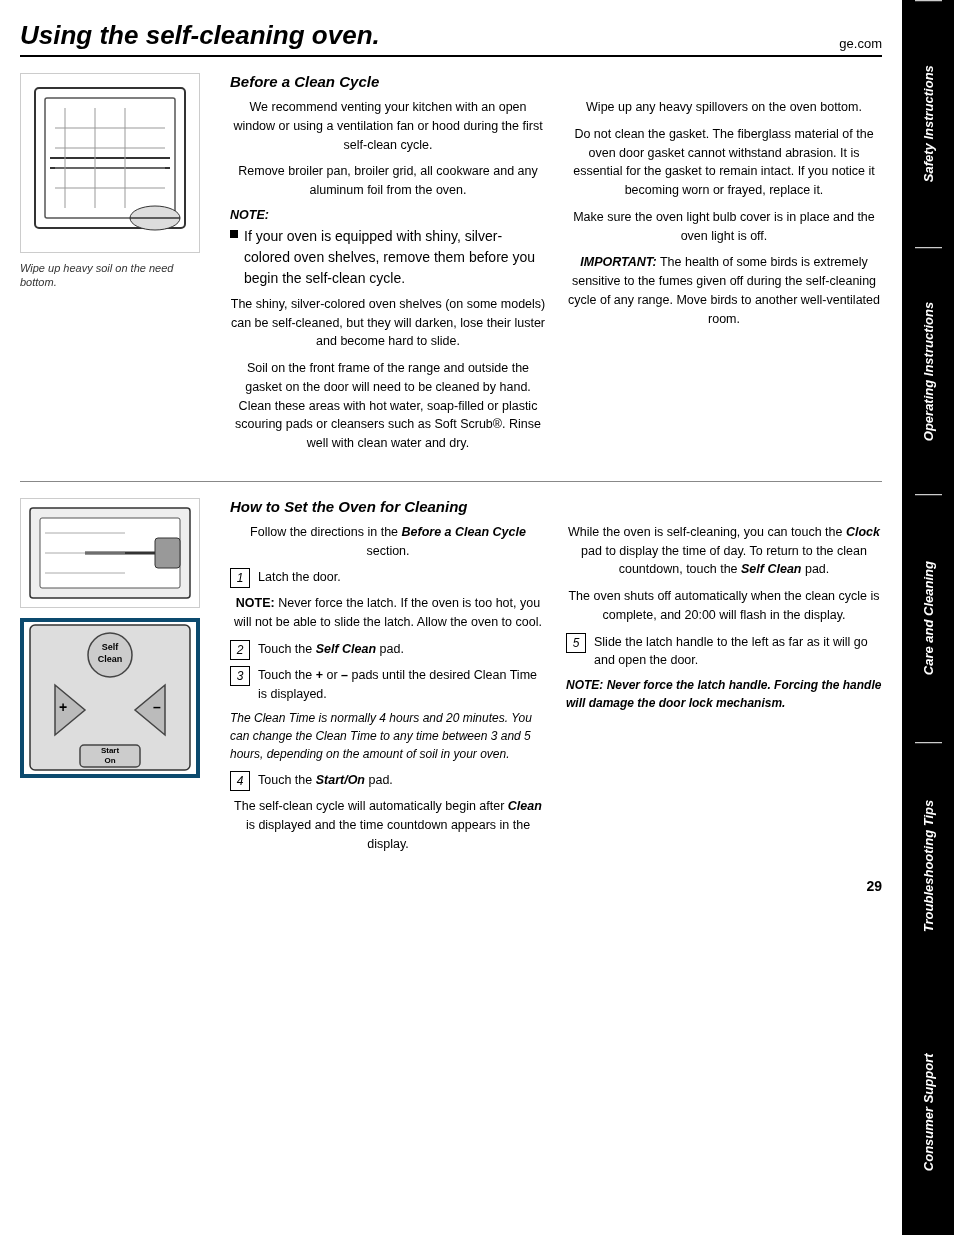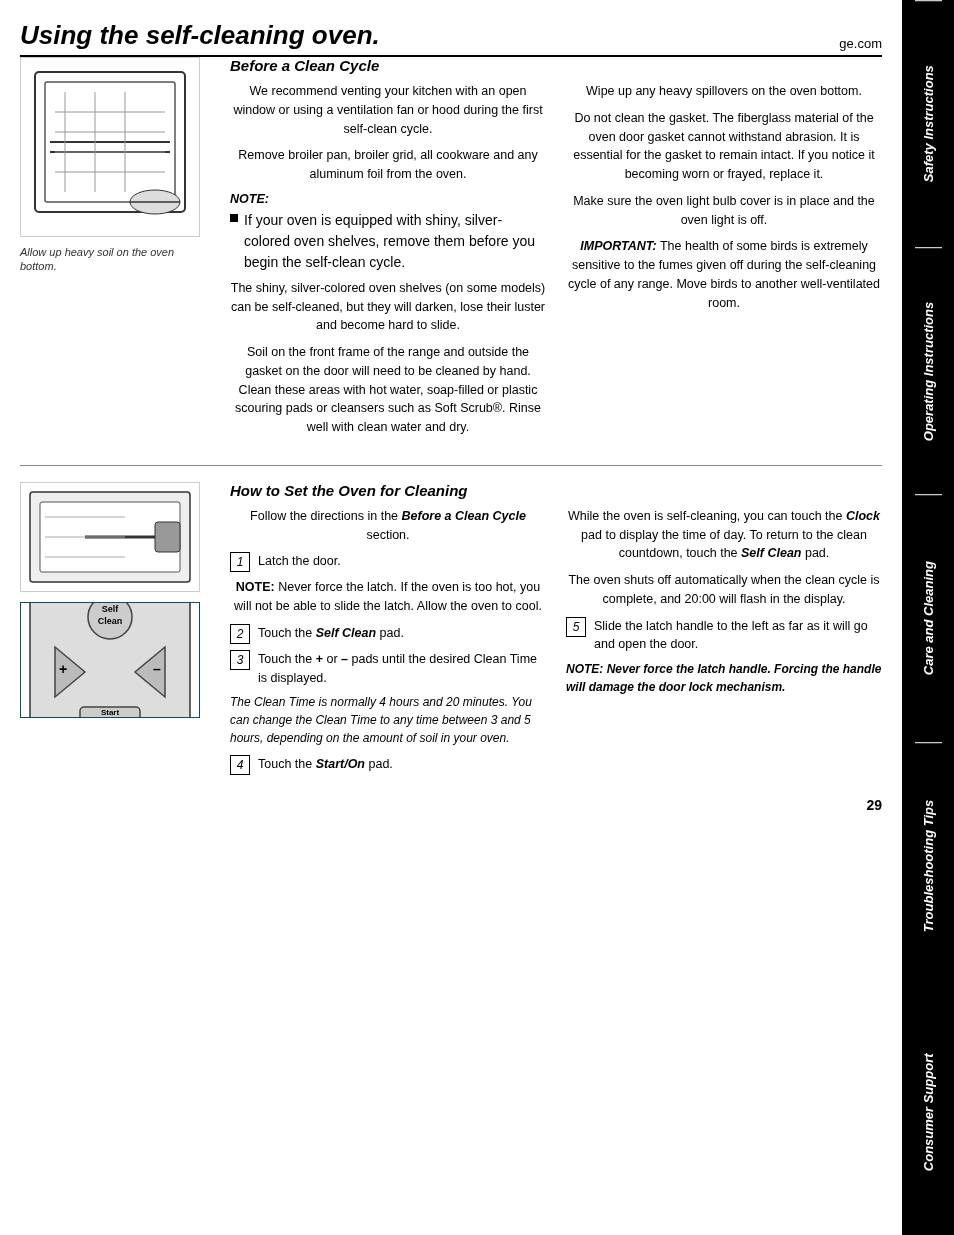--- a/index.html
+++ b/index.html
@@ -33,20 +33,21 @@
       align-items: center;
     }
 
     
     .page-header {
       display: flex;
       justify-content: space-between;
       align-items: flex-end;
       border-bottom: 2px solid #000;
       padding-bottom: 4px;
+      margin-bottom: 16px;
     }
 
     .page-title {
       font-size: 26px;
       font-style: italic;
       font-weight: bold;
       color: #000;
     }
 
     .website-url {
@@ -178,22 +179,22 @@
       border: 1px solid #ccc;
       margin-bottom: 10px;
       display: flex;
       align-items: center;
       justify-content: center;
       overflow: hidden;
     }
 
     .panel-image-bottom {
       width: 180px;
-      height: 116px;
-      border: 1px solid #0c4a6e;
+      height: 160px;
+      border: 4px solid #0c4a6e;
       display: flex;
       align-items: center;
       justify-content: center;
       overflow: hidden;
     }
 
     
     .step-item {
       display: flex;
       gap: 8px;
@@ -303,21 +304,21 @@
             <line x1="40" y1="30" x2="40" y2="130" stroke="#999" stroke-width="1"></line>
             <line x1="70" y1="30" x2="70" y2="130" stroke="#999" stroke-width="1"></line>
             <line x1="100" y1="30" x2="100" y2="130" stroke="#999" stroke-width="1"></line>
 
             <line x1="30" y1="50" x2="140" y2="50" stroke="#999" stroke-width="1"></line>
             <line x1="30" y1="70" x2="140" y2="70" stroke="#999" stroke-width="1"></line>
             <line x1="30" y1="90" x2="140" y2="90" stroke="#999" stroke-width="1"></line>
             <line x1="30" y1="110" x2="140" y2="110" stroke="#999" stroke-width="1"></line>
           </svg>
         </div>
-        <p class="image-caption">Allow up heavy soil on the oven bottom.</p>
+        <p class="image-caption">Wipe up heavy soil on the need bottom.</p>
       </div>
 
       <div class="right-col-top">
         <h2 class="section-heading">Before a Clean Cycle</h2>
         <div class="two-col-text">
           <div class="text-col">
             <p class="text-para">We recommend venting your kitchen with an open window or using a ventilation fan or hood during the first self-clean cycle.</p>
             <p class="text-para">Remove broiler pan, broiler grid, all cookware and any aluminum foil from the oven.</p>
             <p class="note-label">NOTE:</p>
             <div class="bullet-item">
@@ -412,20 +413,23 @@
               <span class="step-text">Touch the <strong>+</strong> or <strong>–</strong> pads until the desired Clean Time is displayed.</span>
             </div>
 
             <p class="italic-note">The Clean Time is normally 4 hours and 20 minutes. You can change the Clean Time to any time between 3 and 5 hours, depending on the amount of soil in your oven.</p>
 
             <div class="step-item">
               <div class="step-box">4</div>
               <span class="step-text">Touch the <span class="italic-word">Start/On</span> pad.</span>
             </div>
 
+            <p class="text-para">
+              The self-clean cycle will automatically begin after <span class="italic-word">Clean</span> is displayed and the time countdown appears in the display.
+            </p>
           </div>
 
           <div class="text-col">
             <p class="text-para">
               While the oven is self-cleaning, you can touch the <span class="italic-word">Clock</span> pad to display the time of day. To return to the clean countdown, touch the <span class="italic-word">Self Clean</span> pad.
             </p>
 
             <p class="text-para">The oven shuts off automatically when the clean cycle is complete, and 20:00 will flash in the display.</p>
 
             <div class="step-item">

